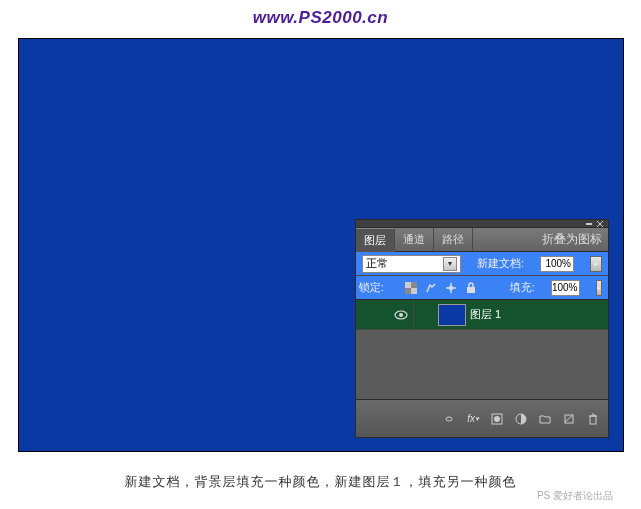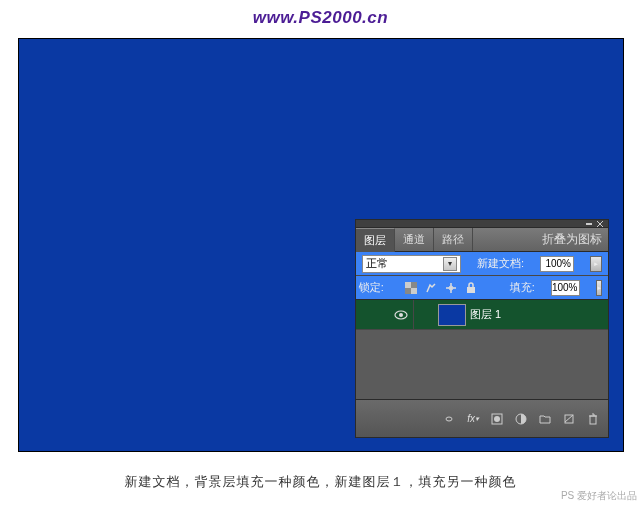--- a/index.html
+++ b/index.html
@@ -31,21 +31,21 @@
 .link-col { width: 20px; }
 .thumb { width: 28px; height: 22px; border: 1px solid #999; margin: 0 4px; }
 .thumb.blue { background: #0a39a3; }
 .thumb.green { background: #0a8f0a; }
 .layer-name { flex: 1; color: #fff; font-size: 11px; }
 .layer-name.italic { font-style: italic; }
 .lock-badge { width: 20px; display: flex; justify-content: center; color: #ddd; font-size: 10px; }
 .footer { height: 38px; background: linear-gradient(#6a6a6a,#555); border-top: 1px solid #2a2a2a; display: flex; align-items: center; justify-content: flex-end; gap: 10px; padding: 0 8px; }
 .footer-ico { width: 14px; height: 14px; display: flex; align-items: center; justify-content: center; color: #ddd; font-size: 11px; }
 .caption { position: absolute; top: 465px; left: 0; right: 0; text-align: center; font-size: 13px; color: #333; letter-spacing: 1px; margin-top: 8px; }
-.credit { position: absolute; bottom: 6px; right: 4px; font-size: 10px; color: #aaa; }
+.credit { position: absolute; bottom: 6px; right: 28px; font-size: 10px; color: #aaa; }
 </style>
 </head>
 <body>
 
 <div class="watermark">www.PS2000.cn</div>
 
 <div class="canvas-frame"></div>
 
 <div class="panel">
   <div class="panel-topbar">

